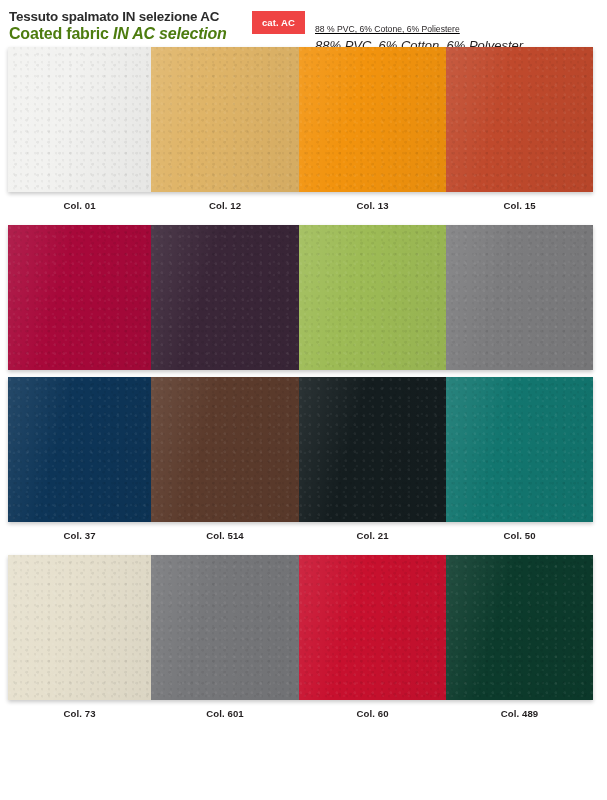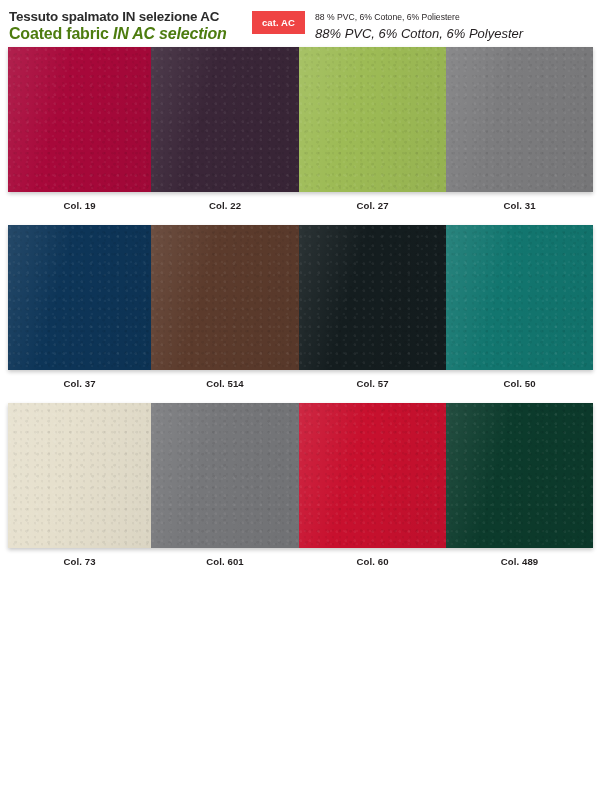--- a/index.html
+++ b/index.html
@@ -61,22 +61,23 @@
     font-weight: bold;
     display: flex;
     align-items: center;
     justify-content: center;
     letter-spacing: 0.1px;
     flex: none;
   }
 
   .composition {
     margin-left: 10px;
-    margin-top: 2px;
+    margin-top: 14px;
     line-height: 1.5;
+    text-decoration: underline;
   }
   .comp-it {
     font-size: 8.6px;
     color: #231f20;
     white-space: nowrap;
   }
   .comp-en {
     font-size: 13px;
     color: #231f20;
     font-style: italic;
@@ -160,47 +161,55 @@
     <div class="cat-badge" style="background-color: #ef4444;">cat. AC</div>
 
     <div class="composition">
       <div class="comp-it">88 % PVC, 6% Cotone, 6% Poliestere</div>
       <div class="comp-en">88% PVC, 6% Cotton, 6% Polyester</div>
     </div>
   </div>
 
   <div class="grid">
 
+    <div class="swatch-row">
+      <div class="swatch-strip">
+        <div class="swatch sheen c1" style="background-color: rgb(242, 242, 240);"></div>
+        <div class="swatch sheen c2" style="background-color: rgb(223, 180, 103);"></div>
+        <div class="swatch sheen c3" style="background-color: rgb(242, 147, 13);"></div>
+        <div class="swatch sheen c4" style="background-color: rgb(192, 73, 44);"></div>
+      </div>
+      <div class="label-strip">
+        <div class="swatch-label c1">Col. 01</div>
+        <div class="swatch-label c2">Col. 12</div>
+        <div class="swatch-label c3">Col. 13</div>
+        <div class="swatch-label c4">Col. 15</div>
+      </div>
+    </div>
 
     <div class="swatch-row">
       <div class="swatch-strip">
         <div class="swatch sheen c1" style="background-color: rgb(168, 8, 58);"></div>
         <div class="swatch sheen c2" style="background-color: rgb(58, 38, 56);"></div>
         <div class="swatch sheen c3" style="background-color: rgb(157, 187, 85);"></div>
         <div class="swatch sheen c4" style="background-color: rgb(124, 124, 126);"></div>
       </div>
-      <div class="label-strip">
-        <div class="swatch-label c1">Col. 19</div>
-        <div class="swatch-label c2">Col. 22</div>
-        <div class="swatch-label c3">Col. 27</div>
-        <div class="swatch-label c4">Col. 31</div>
-      </div>
     </div>
 
     <div class="swatch-row">
       <div class="swatch-strip">
         <div class="swatch sheen c1" style="background-color: rgb(13, 53, 88);"></div>
         <div class="swatch sheen c2" style="background-color: rgb(92, 59, 44);"></div>
         <div class="swatch sheen c3" style="background-color: rgb(20, 29, 31);"></div>
         <div class="swatch sheen c4" style="background-color: rgb(18, 118, 111);"></div>
       </div>
       <div class="label-strip">
         <div class="swatch-label c1">Col. 37</div>
         <div class="swatch-label c2">Col. 514</div>
-        <div class="swatch-label c3">Col. 57</div>
+        <div class="swatch-label c3">Col. 21</div>
         <div class="swatch-label c4">Col. 50</div>
       </div>
     </div>
 
     <div class="swatch-row">
       <div class="swatch-strip">
         <div class="swatch sheen c1" style="background-color: rgb(230, 224, 205);"></div>
         <div class="swatch sheen c2" style="background-color: rgb(118, 119, 122);"></div>
         <div class="swatch sheen c3" style="background-color: rgb(200, 16, 46);"></div>
         <div class="swatch sheen c4" style="background-color: rgb(12, 59, 44);"></div>

